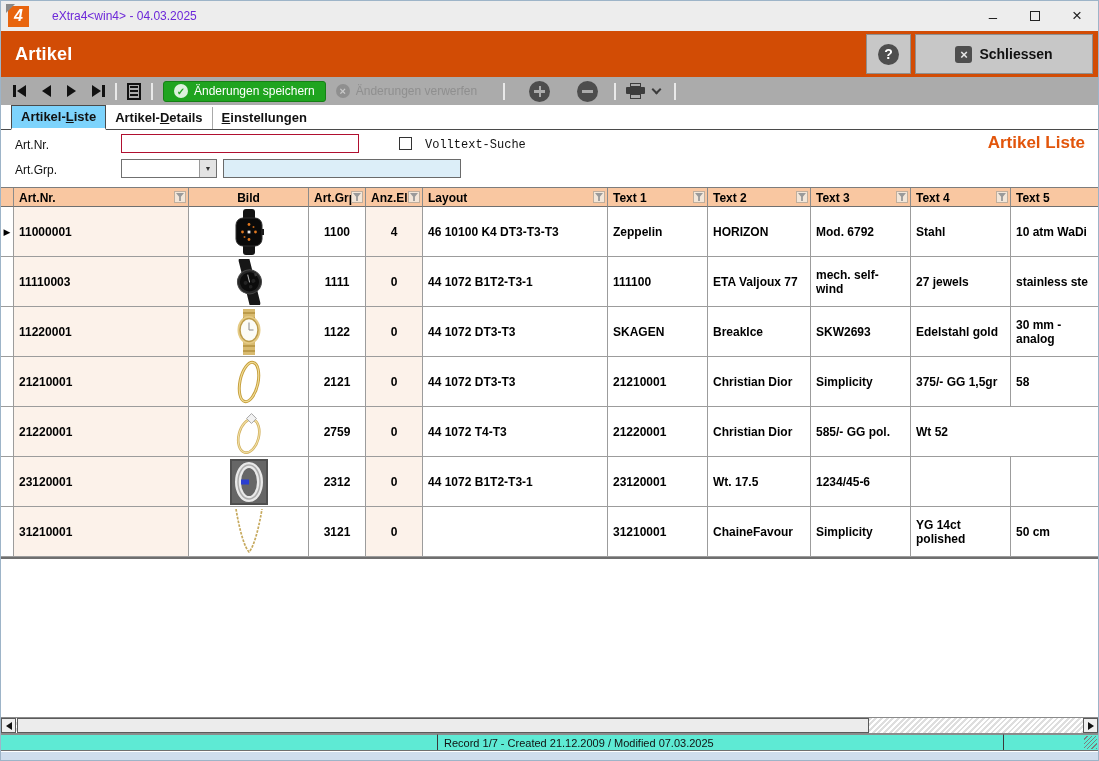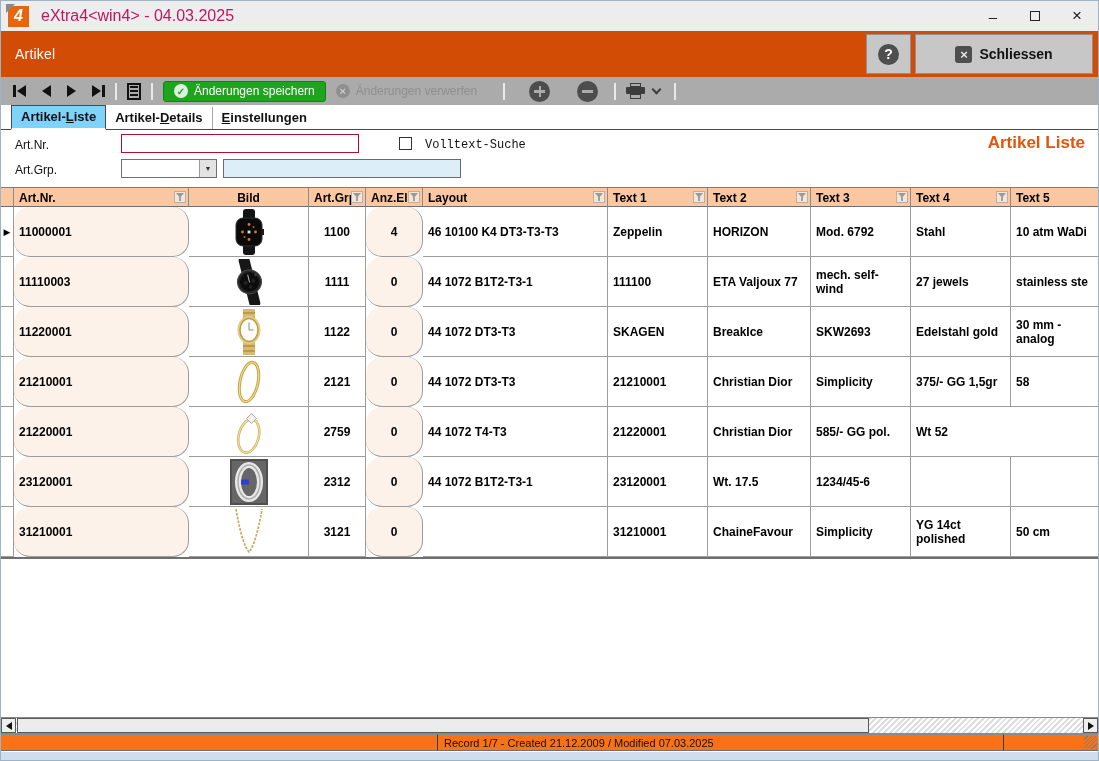--- a/index.html
+++ b/index.html
@@ -8,31 +8,31 @@
   .window { width:1099px; height:761px; display:flex; flex-direction:column;
             border:1px solid #9db4c8; background:#fff; overflow:hidden; }
 
   
   .titlebar { height:30px; background:#ededed; display:flex; align-items:center; flex:0 0 auto; }
   .app-logo { width:21px; height:21px; margin-left:7px; background:#e8650f; position:relative;
               display:flex; align-items:center; justify-content:center; }
   .app-logo .four { color:#fff; font-weight:bold; font-style:italic; font-size:16px; line-height:1; }
   .app-logo .swoosh { position:absolute; left:-2px; top:-2px; width:0; height:0;
               border-top:9px solid #8a8a8a; border-right:9px solid transparent; }
-  .tb-title { margin-left:12px; font-size:16px; color:#be185d; }
+  .tb-title { margin-left:23px; font-size:12px; color:#6d28d9; }
   .tb-controls { margin-left:auto; display:flex; height:100%; }
   .tb-btn { width:42px; height:100%; display:flex; align-items:center; justify-content:center;
             font-size:15px; color:#222; }
   .tb-max-glyph { width:10px; height:10px; border:1px solid #222; }
   .tb-close { font-size:17px; }
 
   
   .appheader { height:46px; background:#d24c05; display:flex; align-items:center; flex:0 0 auto;
                padding-left:14px; position:relative; }
-  .appheader .page-title { color:#fff; font-size:14px; font-weight:normal; letter-spacing:.2px; }
+  .appheader .page-title { color:#fff; font-size:18px; font-weight:bold; letter-spacing:.2px; }
   .hd-btn { position:absolute; top:3px; height:40px; background:#c7c7c7; border:1px solid #8f8f8f;
             display:flex; align-items:center; justify-content:center; }
   .hd-help { right:187px; width:45px; }
   .help-circle { width:21px; height:21px; border-radius:50%; background:#4e4e4e; color:#fff;
                  font-weight:bold; font-size:14px; display:flex; align-items:center; justify-content:center; }
   .hd-close { right:5px; width:178px; gap:7px; font-weight:bold; font-size:14px; color:#111; }
   .x-box { width:17px; height:17px; border-radius:3px; background:#4e4e4e; color:#e6e6e6;
            font-weight:bold; font-size:13px; display:flex; align-items:center; justify-content:center; line-height:1; }
 
   
@@ -104,40 +104,40 @@
   .c5 { width:185px; flex:0 0 185px; }
   .c6 { width:100px; flex:0 0 100px; }
   .c7 { width:103px; flex:0 0 103px; }
   .c8 { width:100px; flex:0 0 100px; }
   .c9 { width:100px; flex:0 0 100px; }
   .c10 { flex:1 1 auto; min-width:0; border-right:none; }
   .th.c0 { background:#f9c7a1; }
   .th.c2 { text-align:center; padding-left:0; padding-right:0; }
   .th.c2 .lbl { display:block; width:100%; text-align:center; }
   .td.c0 { background:#fff; justify-content:center; font-size:9px; }
-  .td.c1, .td.c4 { background:#fcf2ea;border-radius:16px; }
+  .td.c1, .td.c4 { background:#fcf2ea; }
   .filter-ic { position:absolute; right:2px; top:3px; width:12px; height:12px; background:#f3e6d8;
                border:1px solid #bfae9d; display:flex; align-items:center; justify-content:center; }
   .grid-bottom { height:2px; background:#6f6f6f; width:100%; }
 
   .filler { flex:1 1 auto; background:#fff; }
 
   
   .hscroll { height:17px; flex:0 0 auto; position:relative; border-top:1px solid #8a8a8a; border-bottom:1px solid #8a8a8a;
              background:repeating-linear-gradient(135deg,#ffffff 0 2px,#dedede 2px 4px); }
   .sb-arrow { position:absolute; top:0; width:15px; height:15px; background:#efefef; border:1px solid #5a5a5a;
               display:flex; align-items:center; justify-content:center; }
   .sb-left { left:0; }
   .sb-right { right:0; }
   .sb-tri-l { width:0; height:0; border-top:4px solid transparent; border-bottom:4px solid transparent; border-right:6px solid #111; }
   .sb-tri-r { width:0; height:0; border-top:4px solid transparent; border-bottom:4px solid transparent; border-left:6px solid #111; }
   .sb-thumb { position:absolute; left:16px; top:0; width:852px; height:15px; background:#ececec; border:1px solid #5a5a5a; }
 
   
-  .statusbar { height:17px; background:#f97316; display:flex; flex:0 0 auto; border-bottom:1px solid #6f6f6f; }
+  .statusbar { height:17px; background:#5eead4; display:flex; flex:0 0 auto; border-bottom:1px solid #6f6f6f; }
   .sseg { border-right:1px solid #3a3a3a; border-top:1px solid #8c8c8c; height:100%; }
   .sseg1 { width:437px; }
   .sseg2 { width:566px; font-size:11px; color:#111; display:flex; align-items:center; padding-left:6px; white-space:nowrap; }
   .sseg3 { flex:1; border-right:none; position:relative; }
   .grip { position:absolute; right:1px; bottom:1px; width:13px; height:13px;
           background:repeating-linear-gradient(135deg,transparent 0 2px,#7d7d7d 2px 3px); }
   .bottom-strip { height:9px; background:#cfdded; border-top:1px solid #fff; flex:0 0 auto; }
 </style>
 </head>
 <body>

